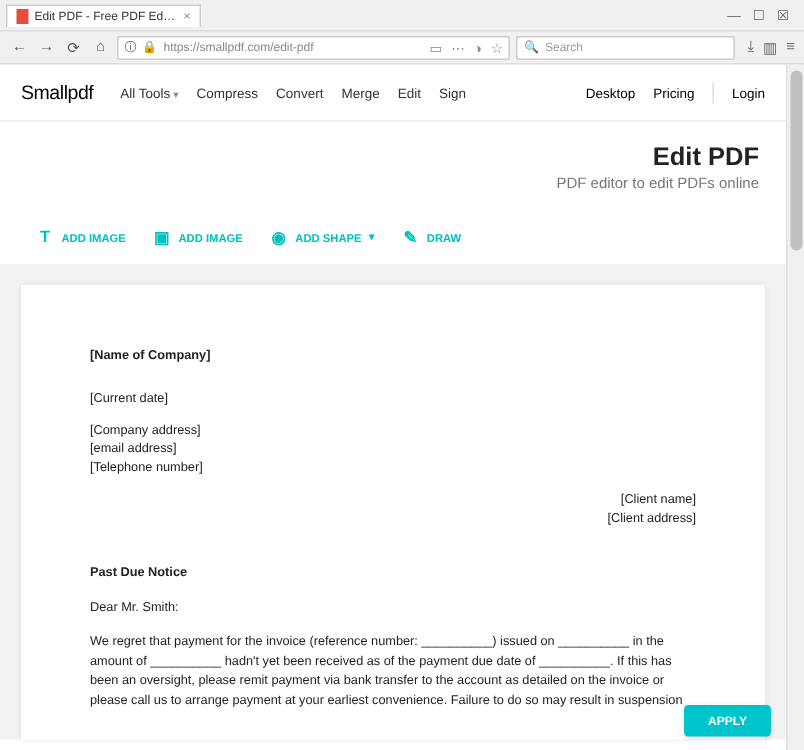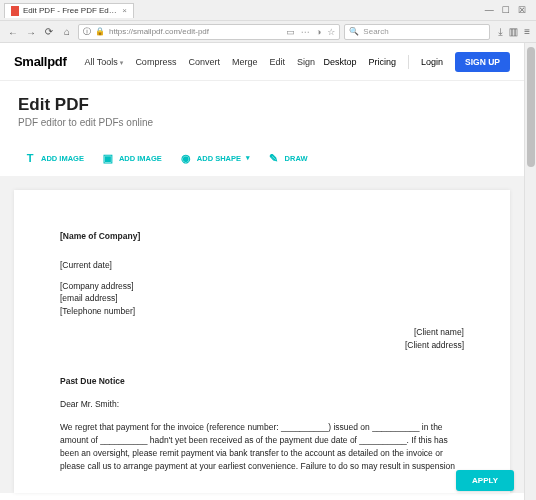--- a/index.html
+++ b/index.html
@@ -19,30 +19,30 @@
   .url-icons { display: flex; gap: 6px; color: #888; font-size: 9px; }
   .search-box { display: flex; align-items: center; background: #fff; border: 1px solid #ccc; border-radius: 2px; height: 16px; flex: 0.7; padding: 0 4px; font-size: 8px; color: #999; gap: 4px; }
   .right-icons { display: flex; gap: 6px; color: #666; font-size: 10px; padding-left: 4px; }
 
   .viewport { height: 458px; overflow: hidden; position: relative; }
   .scrollbar { position: absolute; right: 0; top: 0; width: 12px; height: 100%; background: #f0f0f0; border-left: 1px solid #e0e0e0; }
   .scroll-thumb { position: absolute; top: 4px; left: 2px; width: 8px; height: 120px; background: #c0c0c0; border-radius: 4px; }
 
   .content { margin-right: 12px; }
   .topbar { display: flex; align-items: center; height: 38px; padding: 0 14px; border-bottom: 1px solid #eee; font-size: 9px; }
-  .logo { font-weight: 700; font-size: 13px; letter-spacing: -0.3px; text-align: center; }
+  .logo { font-weight: 400; font-size: 13px; letter-spacing: -0.3px; text-align: center; }
   .menu { display: flex; gap: 12px; margin-left: 18px; color: #333; }
   .menu-item { cursor: pointer; }
   .chev { font-size: 7px; color: #888; margin-left: 2px; }
   .topbar-right { margin-left: auto; display: flex; align-items: center; gap: 12px; }
   .signup { background: #2563eb; color: #fff; padding: 5px 10px; border-radius: 3px; font-size: 8.5px; font-weight: 600; cursor: pointer; }
   .login { cursor: pointer; }
   .sep { width: 1px; height: 14px; background: #ddd; }
 
-  .page-head { padding: 14px 18px 6px; }
+  .page-head { padding: 14px 18px 6px; text-align: right; }
   .page-title { font-size: 17px; font-weight: 600; color: #222; }
   .page-sub { font-size: 10px; color: #777; margin-top: 2px; }
 
   .toolbar { display: flex; align-items: center; gap: 18px; padding: 18px 24px 12px; font-size: 7.5px; font-weight: 600; color: #00c0c0; }
   .tool { display: flex; align-items: center; gap: 5px; cursor: pointer; }
   .tool-icon { width: 12px; height: 12px; display: inline-flex; align-items: center; justify-content: center; font-size: 11px; font-weight: bold; }
   .tool .chev2 { color: #00c0c0; font-size: 7px; }
 
   .canvas-wrap { background: #f2f2f2; padding: 14px 14px 0; }
   .doc { background: #fff; min-height: 280px; padding: 40px 46px 20px; font-size: 8.5px; color: #222; line-height: 1.5; box-shadow: 0 0 4px rgba(0,0,0,0.08); position: relative; }
@@ -110,21 +110,20 @@
         <span class="menu-item">Convert</span>
         <span class="menu-item">Merge</span>
         <span class="menu-item">Edit</span>
         <span class="menu-item">Sign</span>
       </div>
       <div class="topbar-right">
         <span>Desktop</span>
         <span>Pricing</span>
         <span class="sep"></span>
         <span class="login">Login</span>
-        <span class="signup">SIGN UP</span>
       </div>
     </div>
 
     <div class="page-head">
       <div class="page-title">Edit PDF</div>
       <div class="page-sub">PDF editor to edit PDFs online</div>
     </div>
 
     <div class="toolbar">
       <div class="tool">

